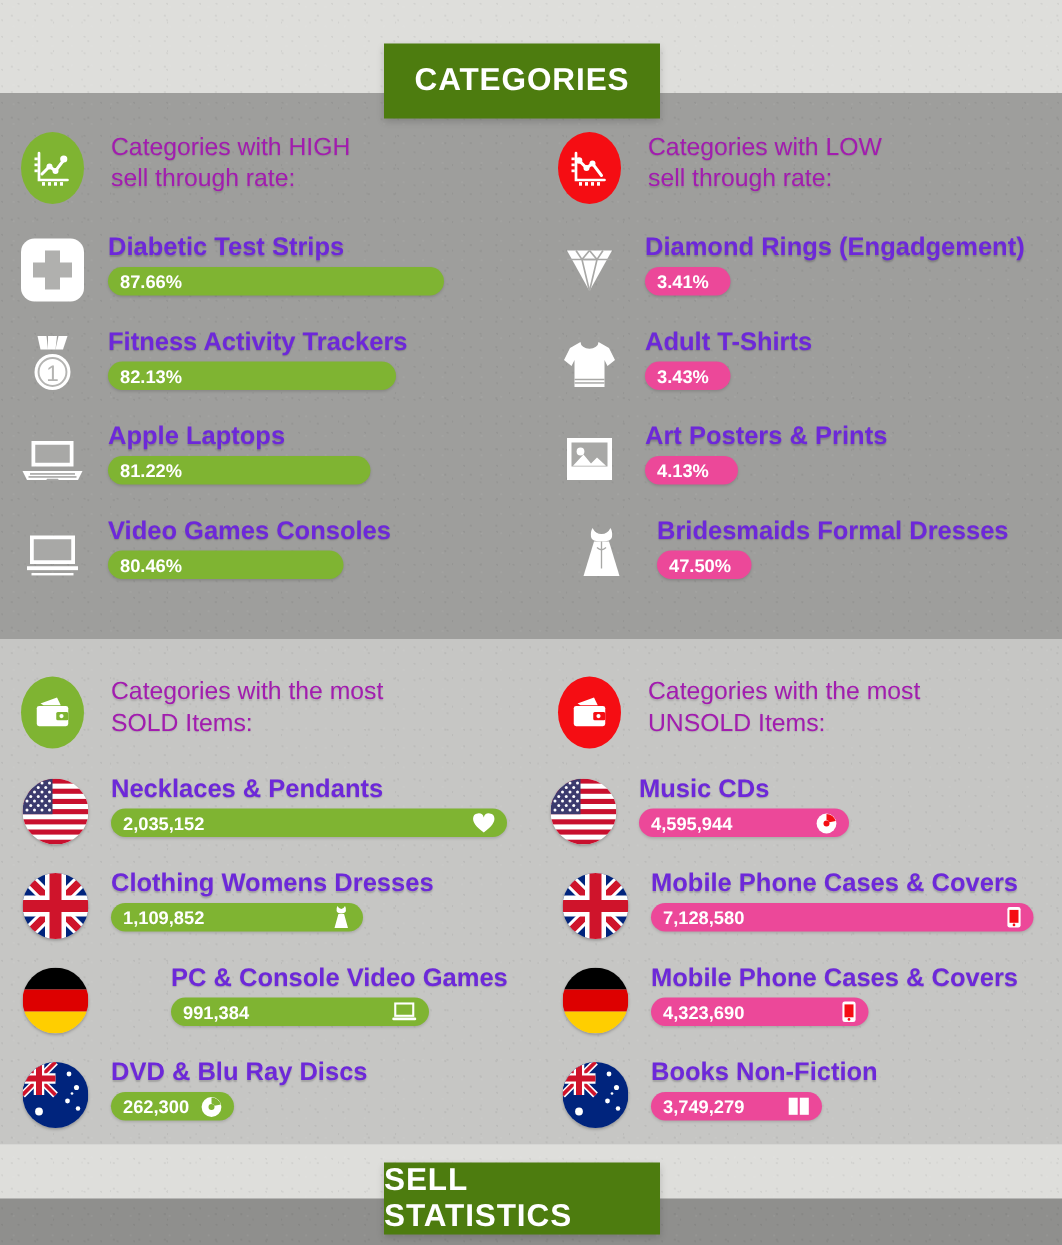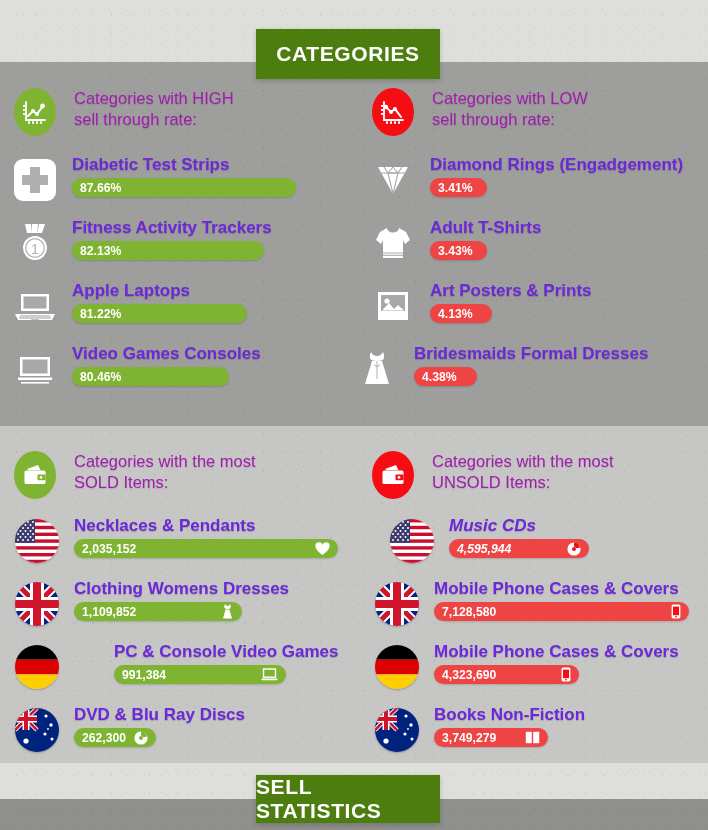--- a/index.html
+++ b/index.html
@@ -62,21 +62,21 @@
     text-shadow:0 1px 1px rgba(0,0,0,.18);
     margin-bottom:3px;white-space:nowrap;
   }
   .bar{
     height:19px;border-radius:10px;display:flex;align-items:center;
     justify-content:space-between;padding:6px 8px;box-sizing:border-box;
     color:#fff;font-size:12.2px;font-weight:bold;
     box-shadow:0 1px 2px rgba(0,0,0,.15);
   }
   .bar.green{background:#7fb432;}
-  .bar.red{background:#ef4444;}
+  .bar.red{background:#ec4899;}
   .bar .val{white-space:nowrap;}
   .bar .bi{display:flex;align-items:center;margin-left:8px;}
 
   
   .flag{width:44px;height:44px;border-radius:50%;overflow:hidden;position:relative;
         box-shadow:0 1px 2px rgba(0,0,0,.25);}
   .flag svg{display:block;width:44px;height:44px;}
 
   svg{display:block;}
 </style>
@@ -278,37 +278,37 @@
       </svg>
     </div>
     <div class="row-body">
       <div class="row-label">Art Posters &amp; Prints</div>
       <div class="bar red" style="width:62px">
         <span class="val">4.13%</span>
       </div>
     </div>
   </div>
 
-  <div class="row" style="left:352px;top:344px;text-align:right;">
+  <div class="row" style="left:376px;top:344px;text-align:right;">
     <div class="row-icon">
       <svg width="46" height="46" viewBox="0 0 46 46">
         <g fill="#fff">
           <path d="M17 6 q2 4 6 4 q4 0 6 -4 q1.5 2.5 1 6 q-0.5 3 -7 3 q-6.5 0 -7 -3 q-0.5 -3.5 1 -6 z"></path>
           <path d="M18 15 h10 l7 23 h-24 z"></path>
         </g>
         <g stroke="#a8a8a6" stroke-width=".9" fill="none">
           <path d="M23 15 L23 33"></path>
             <path d="M20 19 q3 3 6 0"></path>
         </g>
       </svg>
     </div>
     <div class="row-body">
       <div class="row-label">Bridesmaids Formal Dresses</div>
       <div class="bar red" style="width:63px">
-        <span class="val">4.38%</span>
+        <span class="val">47.50%</span>
       </div>
     </div>
   </div>
 
   <div class="sec-head" style="left:14px;top:451px;">
     <div class="head-icon green">
       <svg width="26" height="26" viewBox="0 0 26 26">
         <g fill="#fff">
           <path d="M5 7 L16 3 L18.5 8.2 L7 8.2 z"></path>
           <rect x="2.5" y="8.6" width="21" height="13.5" rx="1.6"></rect>
@@ -474,21 +474,21 @@
           <svg width="14" height="14" viewBox="0 0 14 14">
             <circle cx="7" cy="7" r="6.6" fill="#fff"></circle>
             <circle cx="7" cy="7" r="2" fill="#7fb432"></circle>
             <path d="M7 0.6 A6.4 6.4 0 0 1 13.2 5.4 L9 6.2 A2.6 2.6 0 0 0 7 4.6 z" fill="#7fb432"></path>
           </svg>
         </span>
       </div>
     </div>
   </div>
 
-  <div class="row" style="left:387px;top:516px;font-style:italic;">
+  <div class="row" style="left:364px;top:516px;">
     <div class="row-icon">
       <div class="flag">
         <svg viewBox="0 0 44 44">
           <rect width="44" height="44" fill="#fff"></rect>
           <g fill="#c8102e">
             <rect y="0" width="44" height="3.4"></rect>
               <rect y="6.8" width="44" height="3.4"></rect>
             <rect y="13.6" width="44" height="3.4"></rect>
               <rect y="20.4" width="44" height="3.4"></rect>
             <rect y="27.2" width="44" height="3.4"></rect>

